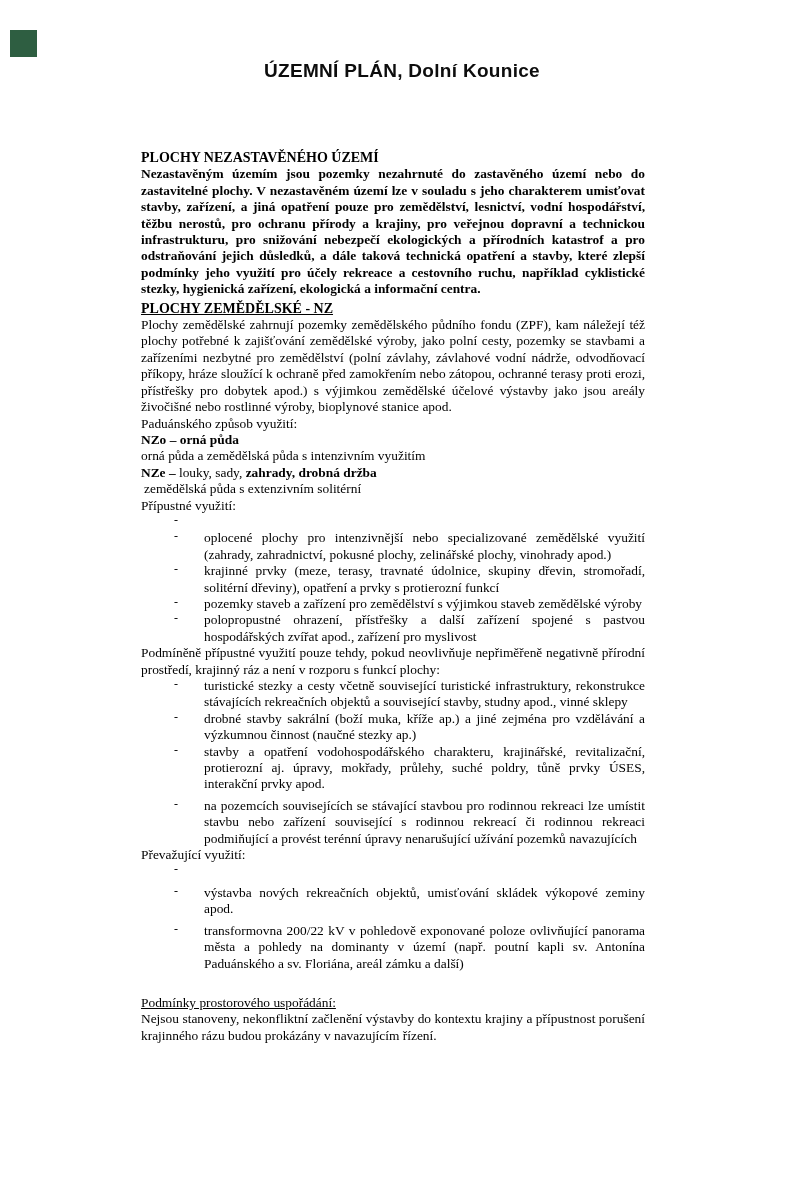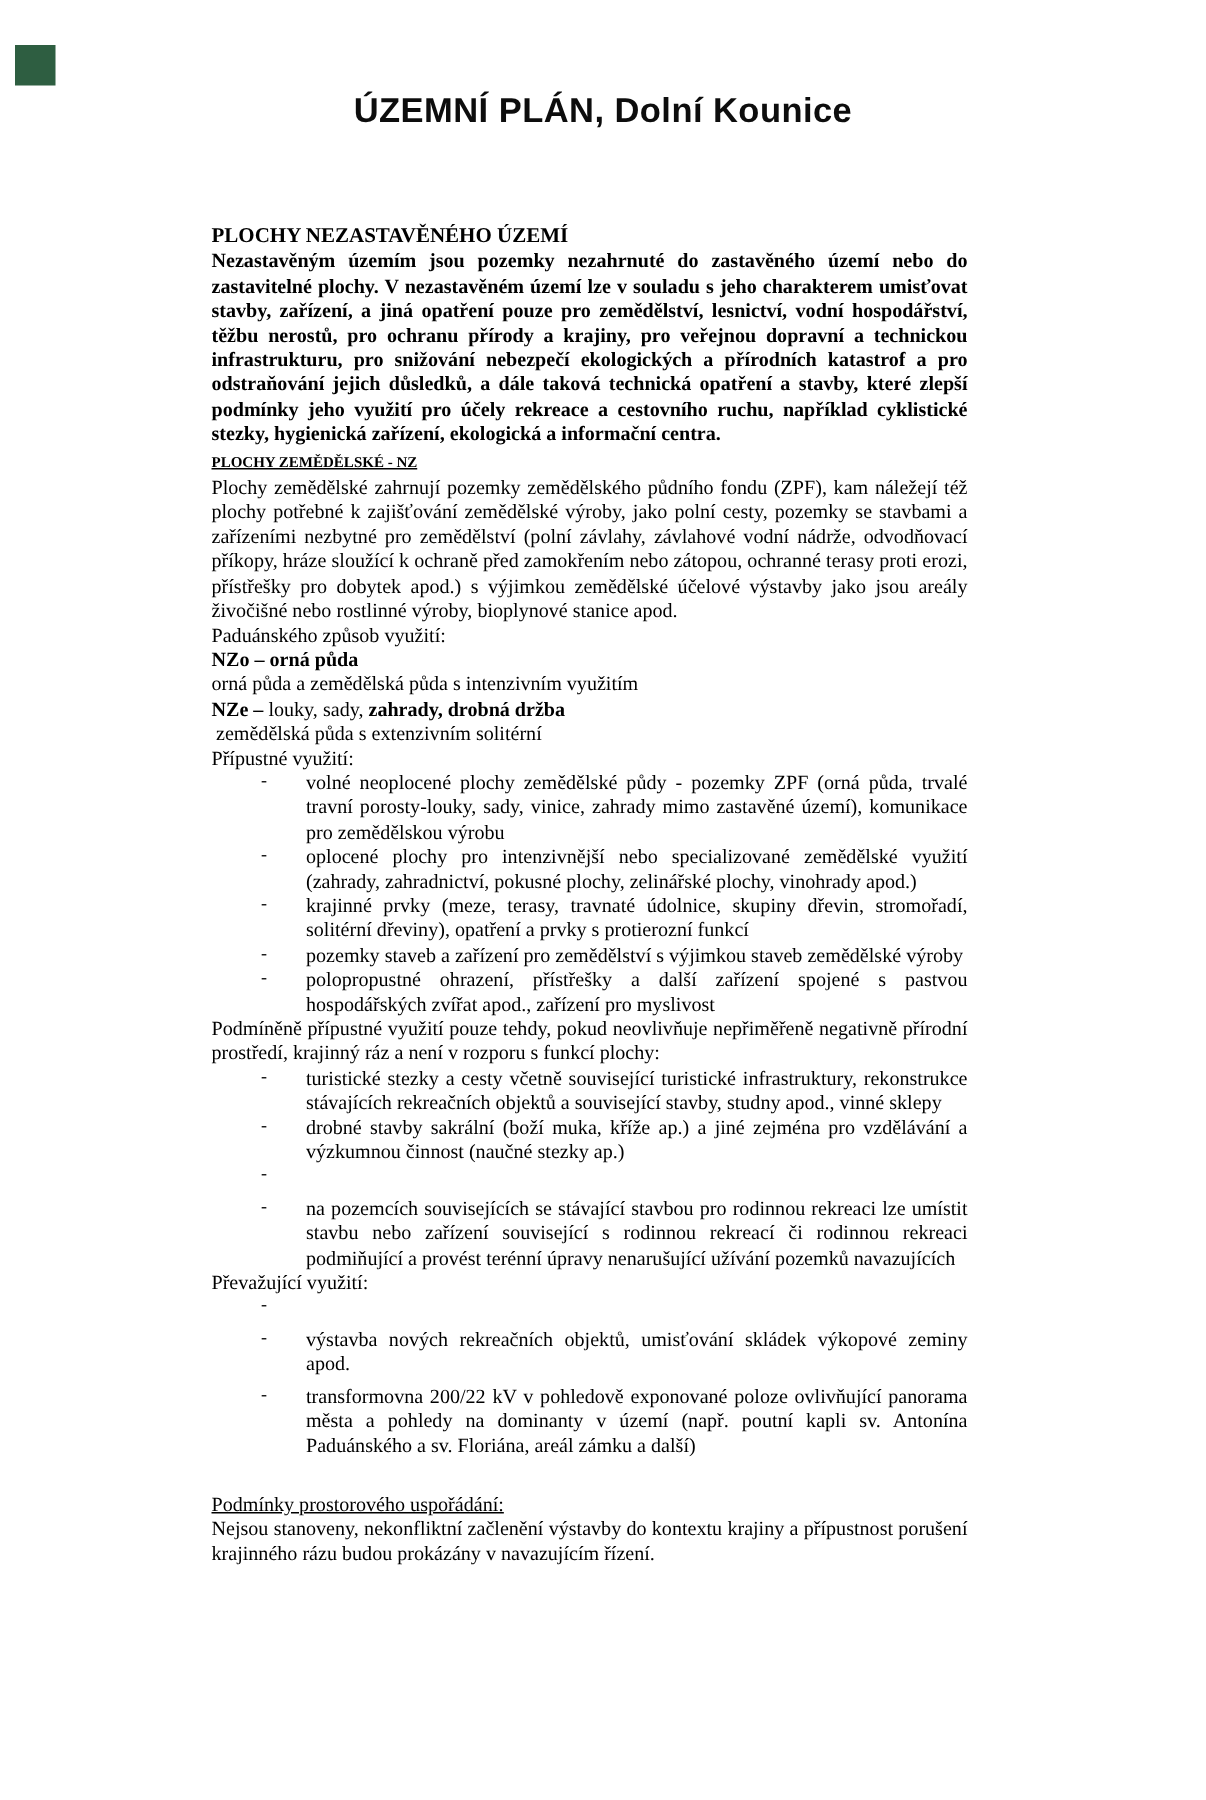--- a/index.html
+++ b/index.html
@@ -18,34 +18,34 @@
     background: #2e5e41;
   }
   .page-title {
     margin: 0;
     position: absolute;
     left: 0; top: 60px;
     width: 804px;
     text-align: center;
     font-family: "Liberation Sans", sans-serif;
     font-weight: 700;
-    font-size: 23px;
+    font-size: 19px;
     letter-spacing: 0.3px;
     color: #0d0d0d;
   }
   .doc {
     position: absolute;
     left: 141px; top: 150px;
     width: 504px;
     font-size: 13.4px;
     line-height: 16.4px;
   }
   .doc p { margin: 0; }
   .h1 { font-weight: 700; font-size: 14px; }
-  .h2 { font-weight: 700; font-size: 10px; text-decoration: underline; margin-top: 3px !important; }
+  .h2 { font-weight: 700; font-size: 14px; text-decoration: underline; margin-top: 3px !important; }
   .just { text-align: justify; }
   .bold { font-weight: 700; }
   .indent1 { padding-left: 3px; }
   .ul-line { text-decoration: underline; }
   .bullet { display: flex; }
   .bullet .dash {
     flex: 0 0 63px;
     box-sizing: border-box;
     padding-left: 33px;
     font-size: 12px;
@@ -74,21 +74,20 @@
   <p>Paduánského způsob využití:</p>
   <p class="bold">NZo – orná půda</p>
   <p>orná půda a zemědělská půda s intenzivním využitím</p>
   <p><span class="bold">NZe – </span><span>louky, sady, </span><span class="bold">zahrady, drobná držba</span></p>
   <p class="indent1">zemědělská půda s extenzivním solitérní</p>
 
   <p>Přípustné využití:</p>
   <div>
     <div class="bullet">
       <span class="dash">-</span>
-      <span class="txt">volné neoplocené plochy zemědělské půdy - pozemky ZPF (orná půda, trvalé travní porosty-louky, sady, vinice, zahrady mimo zastavěné území), komunikace pro zemědělskou výrobu</span>
     </div>
     <div class="bullet">
       <span class="dash">-</span>
       <span class="txt">oplocené plochy pro intenzivnější nebo specializované zemědělské využití (zahrady, zahradnictví, pokusné plochy, zelinářské plochy, vinohrady apod.)</span>
     </div>
     <div class="bullet">
       <span class="dash">-</span>
       <span class="txt">krajinné prvky (meze, terasy, travnaté údolnice, skupiny dřevin, stromořadí, solitérní dřeviny), opatření a prvky s protierozní funkcí</span>
     </div>
     <div class="bullet">
@@ -106,20 +105,21 @@
     <div class="bullet">
       <span class="dash">-</span>
       <span class="txt">turistické stezky a cesty včetně související turistické infrastruktury, rekonstrukce stávajících rekreačních objektů a související stavby, studny apod., vinné sklepy</span>
     </div>
     <div class="bullet">
       <span class="dash">-</span>
       <span class="txt">drobné stavby sakrální (boží muka, kříže ap.) a jiné zejména pro vzdělávání a výzkumnou činnost (naučné stezky ap.)</span>
     </div>
     <div class="bullet">
       <span class="dash">-</span>
+      <span class="txt">stavby a opatření vodohospodářského charakteru, krajinářské, revitalizační, protierozní aj. úpravy, mokřady, průlehy, suché poldry, tůně prvky ÚSES, interakční prvky apod.</span>
     </div>
     <div class="bullet gap-sm">
       <span class="dash">-</span>
       <span class="txt">na pozemcích souvisejících se stávající stavbou pro rodinnou rekreaci lze umístit stavbu nebo zařízení související s rodinnou rekreací či rodinnou rekreaci podmiňující a provést terénní úpravy nenarušující užívání pozemků navazujících</span>
     </div>
   </div>
 
   <p>Převažující využití:</p>
   <div>
     <div class="bullet">

